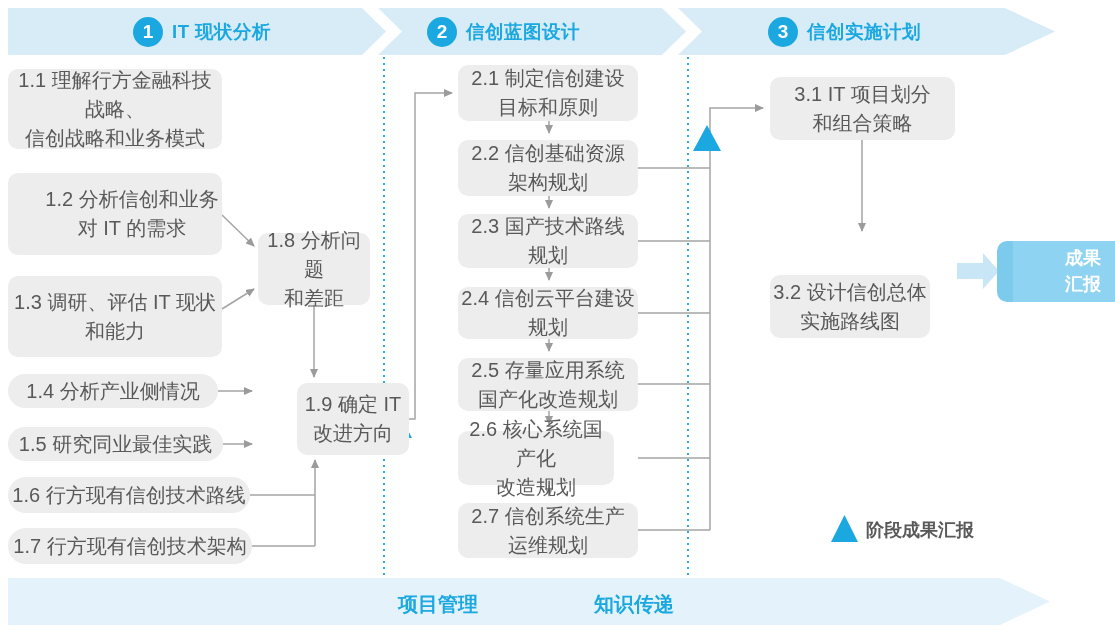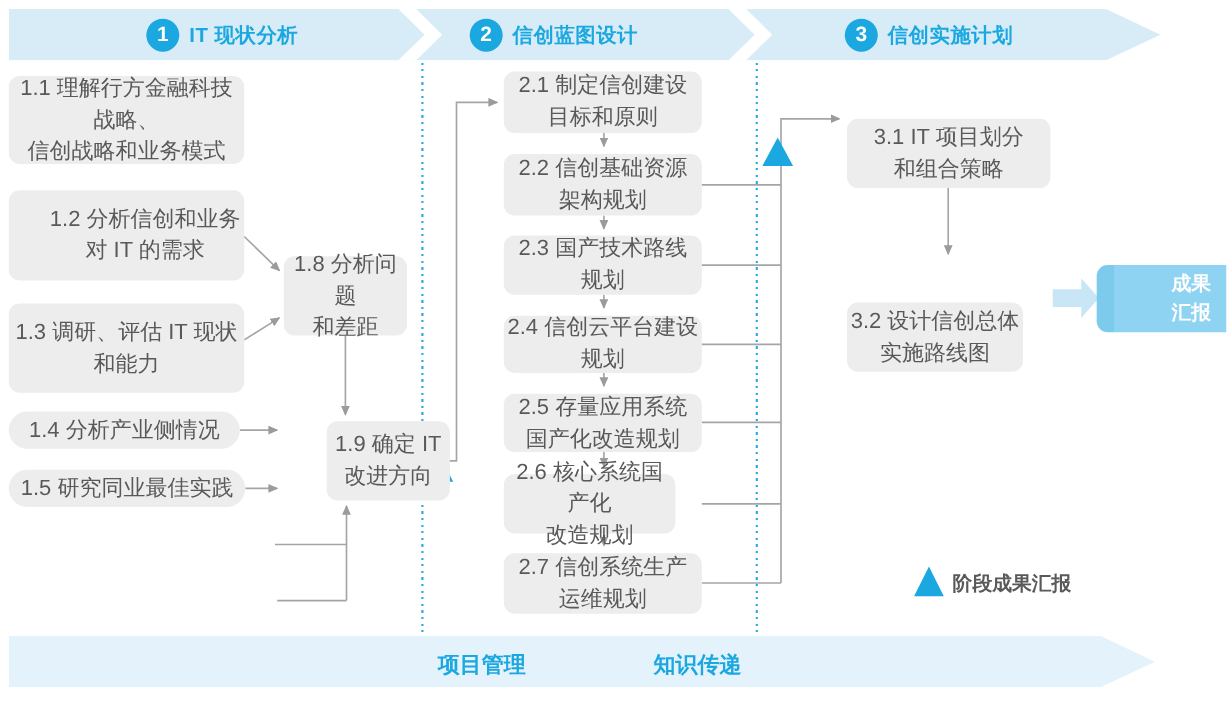--- a/index.html
+++ b/index.html
@@ -126,41 +126,43 @@
   </svg>
 
   <div class="gbox" style="left:8px; top:69px;  width:214px; height:80px;">1.1 理解行方金融科技战略、
 信创战略和业务模式</div>
   <div class="gbox" style="left:8px; top:173px; width:214px; height:82px;padding-left:36px;">1.2 分析信创和业务
 对 IT 的需求</div>
   <div class="gbox" style="left:8px; top:276px; width:214px; height:81px;">1.3 调研、评估 IT 现状
 和能力</div>
   <div class="gbox pill" style="left:8px; top:374px; width:210px; height:34px;">1.4 分析产业侧情况</div>
   <div class="gbox pill" style="left:8px; top:427px; width:215px; height:34px;">1.5 研究同业最佳实践</div>
+  <div class="gbox pill" style="left:8px; top:477px; width:242px; height:36px;">1.6 行方现有信创技术路线</div>
+  <div class="gbox pill" style="left:8px; top:528px; width:244px; height:36px;">1.7 行方现有信创技术架构</div>
   <div class="gbox" style="left:258px; top:233px; width:112px; height:72px;">1.8 分析问题
 和差距</div>
   <div class="gbox" style="left:258px; top:383px; width:112px; height:72px;margin-left:39px;">1.9 确定 IT
 改进方向</div>
 
   <div class="gbox" style="left:458px; top:65px;  width:180px; height:56px;">2.1 制定信创建设
 目标和原则</div>
   <div class="gbox" style="left:458px; top:140px; width:180px; height:56px;">2.2 信创基础资源
 架构规划</div>
   <div class="gbox" style="left:458px; top:214px; width:180px; height:54px;">2.3 国产技术路线
 规划</div>
   <div class="gbox" style="left:458px; top:287px; width:180px; height:52px;">2.4 信创云平台建设
 规划</div>
   <div class="gbox" style="left:458px; top:358px; width:180px; height:53px;">2.5 存量应用系统
 国产化改造规划</div>
   <div class="gbox" style="left:458px; top:431px; width:156px; height:54px;">2.6 核心系统国产化
 改造规划</div>
   <div class="gbox" style="left:458px; top:503px; width:180px; height:55px;">2.7 信创系统生产
 运维规划</div>
 
-  <div class="gbox" style="left:770px; top:77px;  width:185px; height:63px;margin-top:31px;">3.1 IT 项目划分
+  <div class="gbox" style="left:770px; top:77px;  width:185px; height:63px;">3.1 IT 项目划分
 和组合策略</div>
   <div class="gbox" style="left:770px; top:239px; width:160px; height:63px;margin-top:36px;">3.2 设计信创总体
 实施路线图</div>
 
   <div class="resultbox">成果
 汇报</div>
 
   <div class="legend-label">阶段成果汇报</div>
 
   <div class="band-bottom"></div>

